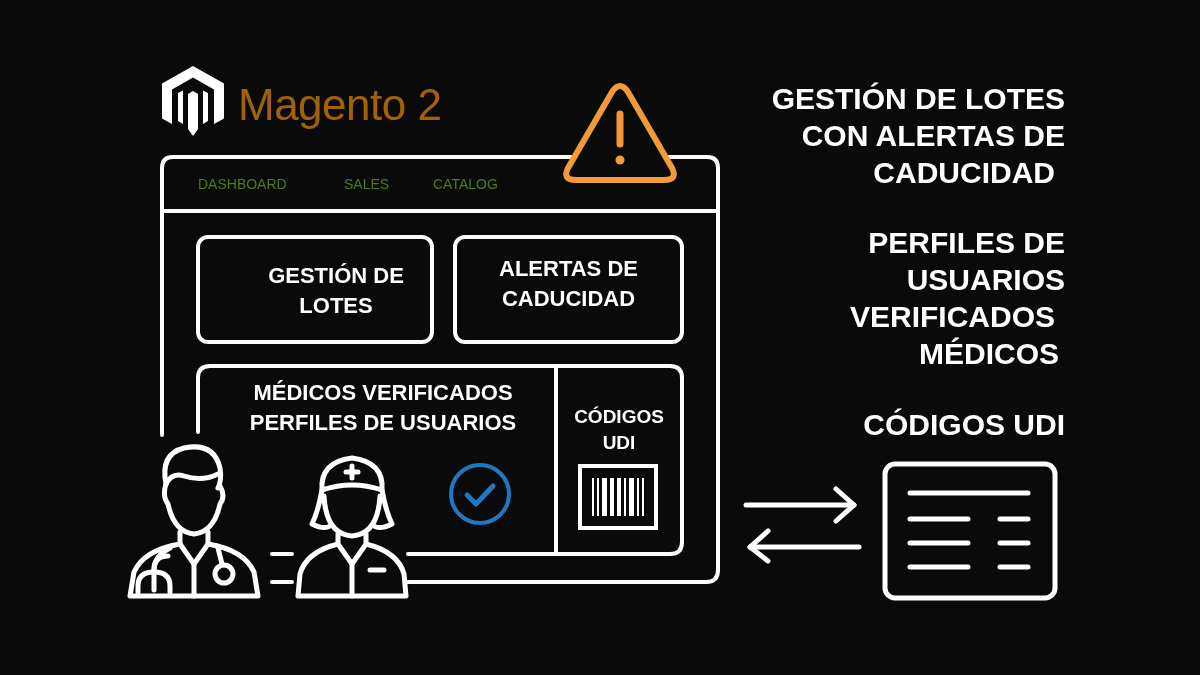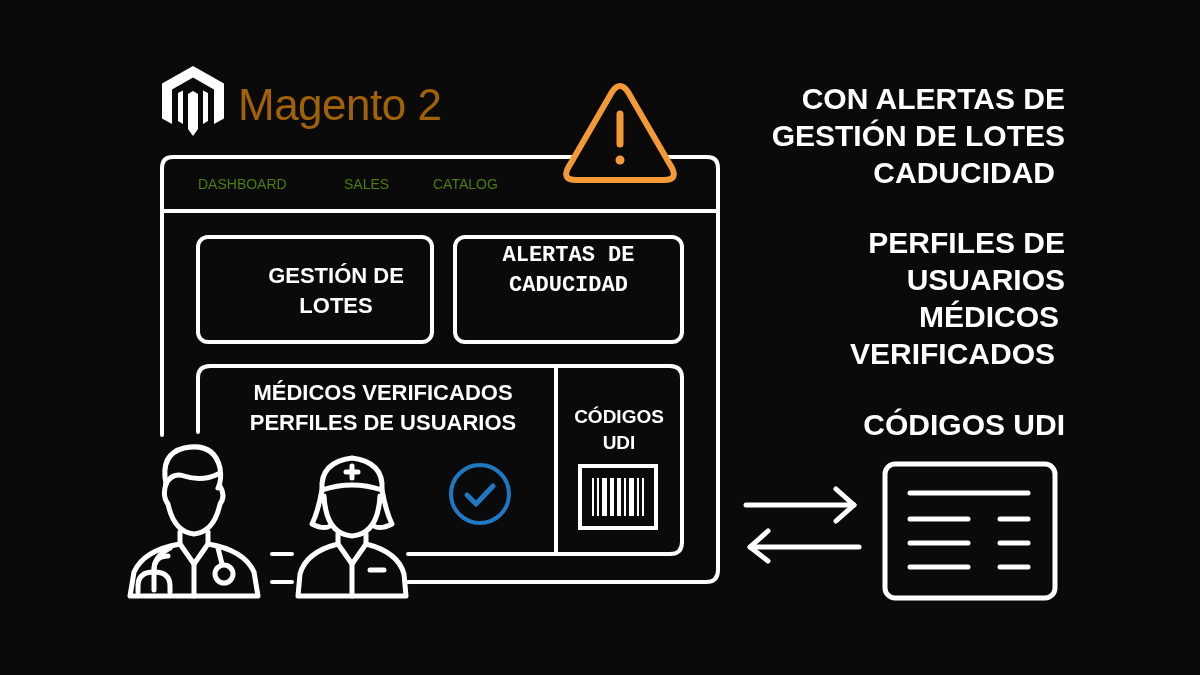--- a/index.html
+++ b/index.html
@@ -86,21 +86,21 @@
 <svg style="left:560px;top:82px;" width="120" height="100" viewBox="0 0 120 100">
   <path d="M52 10 Q60 -2 68 10 L112 86 Q118 98 104 98 L16 98 Q2 98 8 86 Z" fill="#0a0a0b" stroke="#f39a37" stroke-width="6" stroke-linejoin="round"></path>
   <line x1="60" y1="32" x2="60" y2="62" stroke="#f39a37" stroke-width="7" stroke-linecap="round"></line>
   <circle cx="60" cy="78" r="4.5" fill="#f39a37"></circle>
 </svg>
 
 <div class="abs card-label" style="left:198px;top:261px;width:276px;">
   <div>GESTIÓN DE</div>
   <div>LOTES</div>
 </div>
-<div class="abs card-label" style="left:455px;top:241px;width:227px;font-family:Liberation Mono, monospace;">
+<div class="abs card-label" style="left:455px;top:254px;width:227px;">
   <div>ALERTAS DE</div>
   <div>CADUCIDAD</div>
 </div>
 <div class="abs card-label" style="left:210px;top:378px;width:346px;">
   <div>MÉDICOS VERIFICADOS</div>
   <div>PERFILES DE USUARIOS</div>
 </div>
 <div class="abs card-label" style="left:556px;top:396px;width:126px;font-size:19px;line-height:26px;margin-top:8px;">
   <div>CÓDIGOS</div>
   <div>UDI</div>
@@ -158,29 +158,29 @@
     <path d="M34 46 Q36 84 62 86 Q88 84 90 46"></path>
 
     <path d="M48 84 L48 94 Q16 102 10 124 L8 146 L116 146 L114 124 Q108 102 76 94 L76 84"></path>
     <path d="M48 94 L62 114 L76 94"></path>
     <line x1="62" y1="114" x2="62" y2="146"></line>
     <line x1="80" y1="120" x2="94" y2="120"></line>
   </g>
 </svg>
 
 <div class="abs side-text" style="top:80px;">
+  <div>GESTIÓN DE LOTES</div>
   <div>CON ALERTAS DE</div>
-  <div>GESTIÓN DE LOTES</div>
   <div style="margin-right:10px;">CADUCIDAD</div>
 </div>
 <div class="abs side-text" style="top:224px;">
   <div>PERFILES DE</div>
   <div style="margin-right:0;">USUARIOS</div>
+  <div style="margin-right:10px;">VERIFICADOS</div>
   <div style="margin-right:6px;">MÉDICOS</div>
-  <div style="margin-right:10px;">VERIFICADOS</div>
 </div>
 <div class="abs side-text" style="top:406px;">
   <div>CÓDIGOS UDI</div>
 </div>
 
 <svg style="left:740px;top:485px;" width="125" height="75" viewBox="0 0 125 75">
   <g fill="none" stroke="#ffffff" stroke-width="5" stroke-linecap="round" stroke-linejoin="round">
     <line x1="6" y1="20" x2="114" y2="20"></line>
     <path d="M96 4 L114 20 L96 36"></path>
     <line x1="119" y1="62" x2="10" y2="62"></line>

